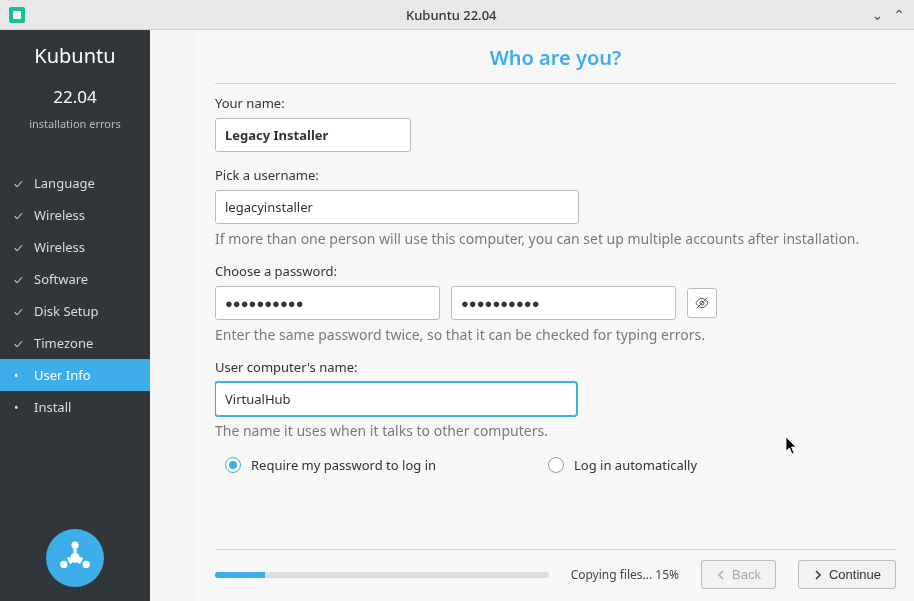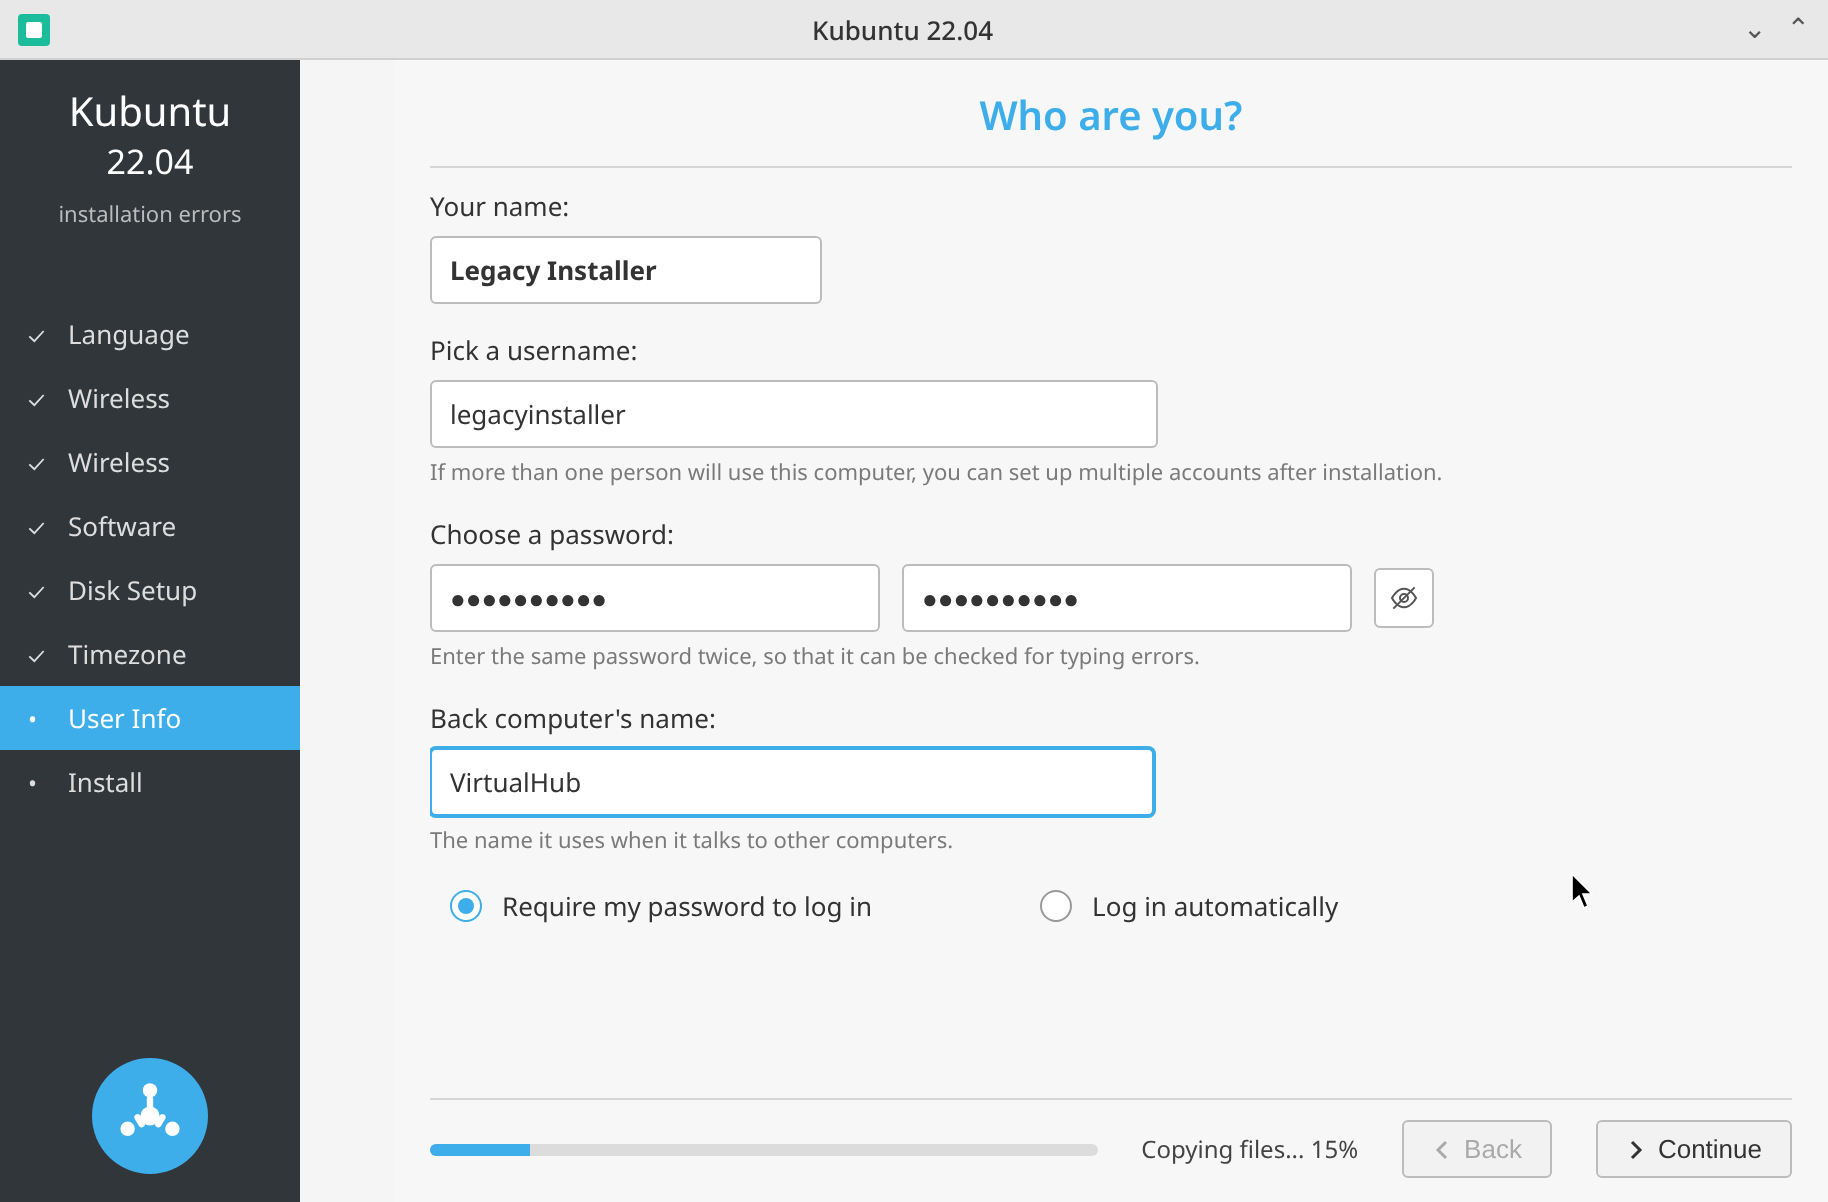--- a/index.html
+++ b/index.html
@@ -76,21 +76,21 @@
     }
     .sidebar-header h1 {
       font-size: 20px;
       font-weight: 400;
       color: #fff;
     }
     .sidebar-header h2 {
       font-size: 17px;
       font-weight: 400;
       color: #fff;
-      margin-top: 0;
+      margin-top: 16px;
     }
     .sidebar-header .sub {
       font-size: 11px;
       color: #bbb;
       margin-top: 8px;
     }
     .sidebar-list {
       list-style: none;
       margin-top: 18px;
     }
@@ -158,21 +158,21 @@
     .field-group {
       margin-bottom: 14px;
     }
     .field-label {
       font-size: 13px;
       color: #333;
       display: block;
       margin-bottom: 6px;
     }
     .field-hint {
-      font-size: 11px;
+      font-size: 14px;
       color: #7a7a7a;
       margin-top: 5px;
     }
     input[type=text], input[type=password] {
       border: 1px solid #bcbcbc;
       border-radius: 3px;
       background: #fff;
       padding: 7px 9px;
       font-size: 13px;
       color: #333;
@@ -201,21 +201,21 @@
       display: flex;
       align-items: center;
       justify-content: center;
       cursor: pointer;
     }
     .eye-btn svg { width: 16px; height: 16px; stroke: #555; fill: none; }
     
     
     .login-options {
       display: flex;
-      gap: 84px;
+      gap: 112px;
       margin-top: 16px;
       padding-left: 10px;
     }
     .radio-option {
       display: flex;
       align-items: center;
       gap: 10px;
       cursor: pointer;
     }
     .radio-circle {
@@ -392,21 +392,21 @@
                 <path d="M3 12s3.5-7 9-7 9 7 9 7-3.5 7-9 7-9-7-9-7z" stroke-width="1.5"></path>
                 <circle cx="12" cy="12" r="3" stroke-width="1.5"></circle>
                 <line x1="4" y1="20" x2="20" y2="4" stroke-width="1.5"></line>
               </svg>
           </div>
         </div>
         <div class="field-hint">Enter the same password twice, so that it can be checked for typing errors.</div>
       </div>
 
       <div class="field-group">
-        <label class="field-label">Back computer's name:</label>
+        <label class="field-label">User computer's name:</label>
         <input type="text" class="input-computer focused" value="VirtualHub" style="">
         <div class="field-hint">The name it uses when it talks to other computers.</div>
       </div>
 
       <div class="login-options">
         <div class="radio-option">
           <span class="radio-circle checked"></span>
           <span>Require my password to log in</span>
         </div>
         <div class="radio-option">

